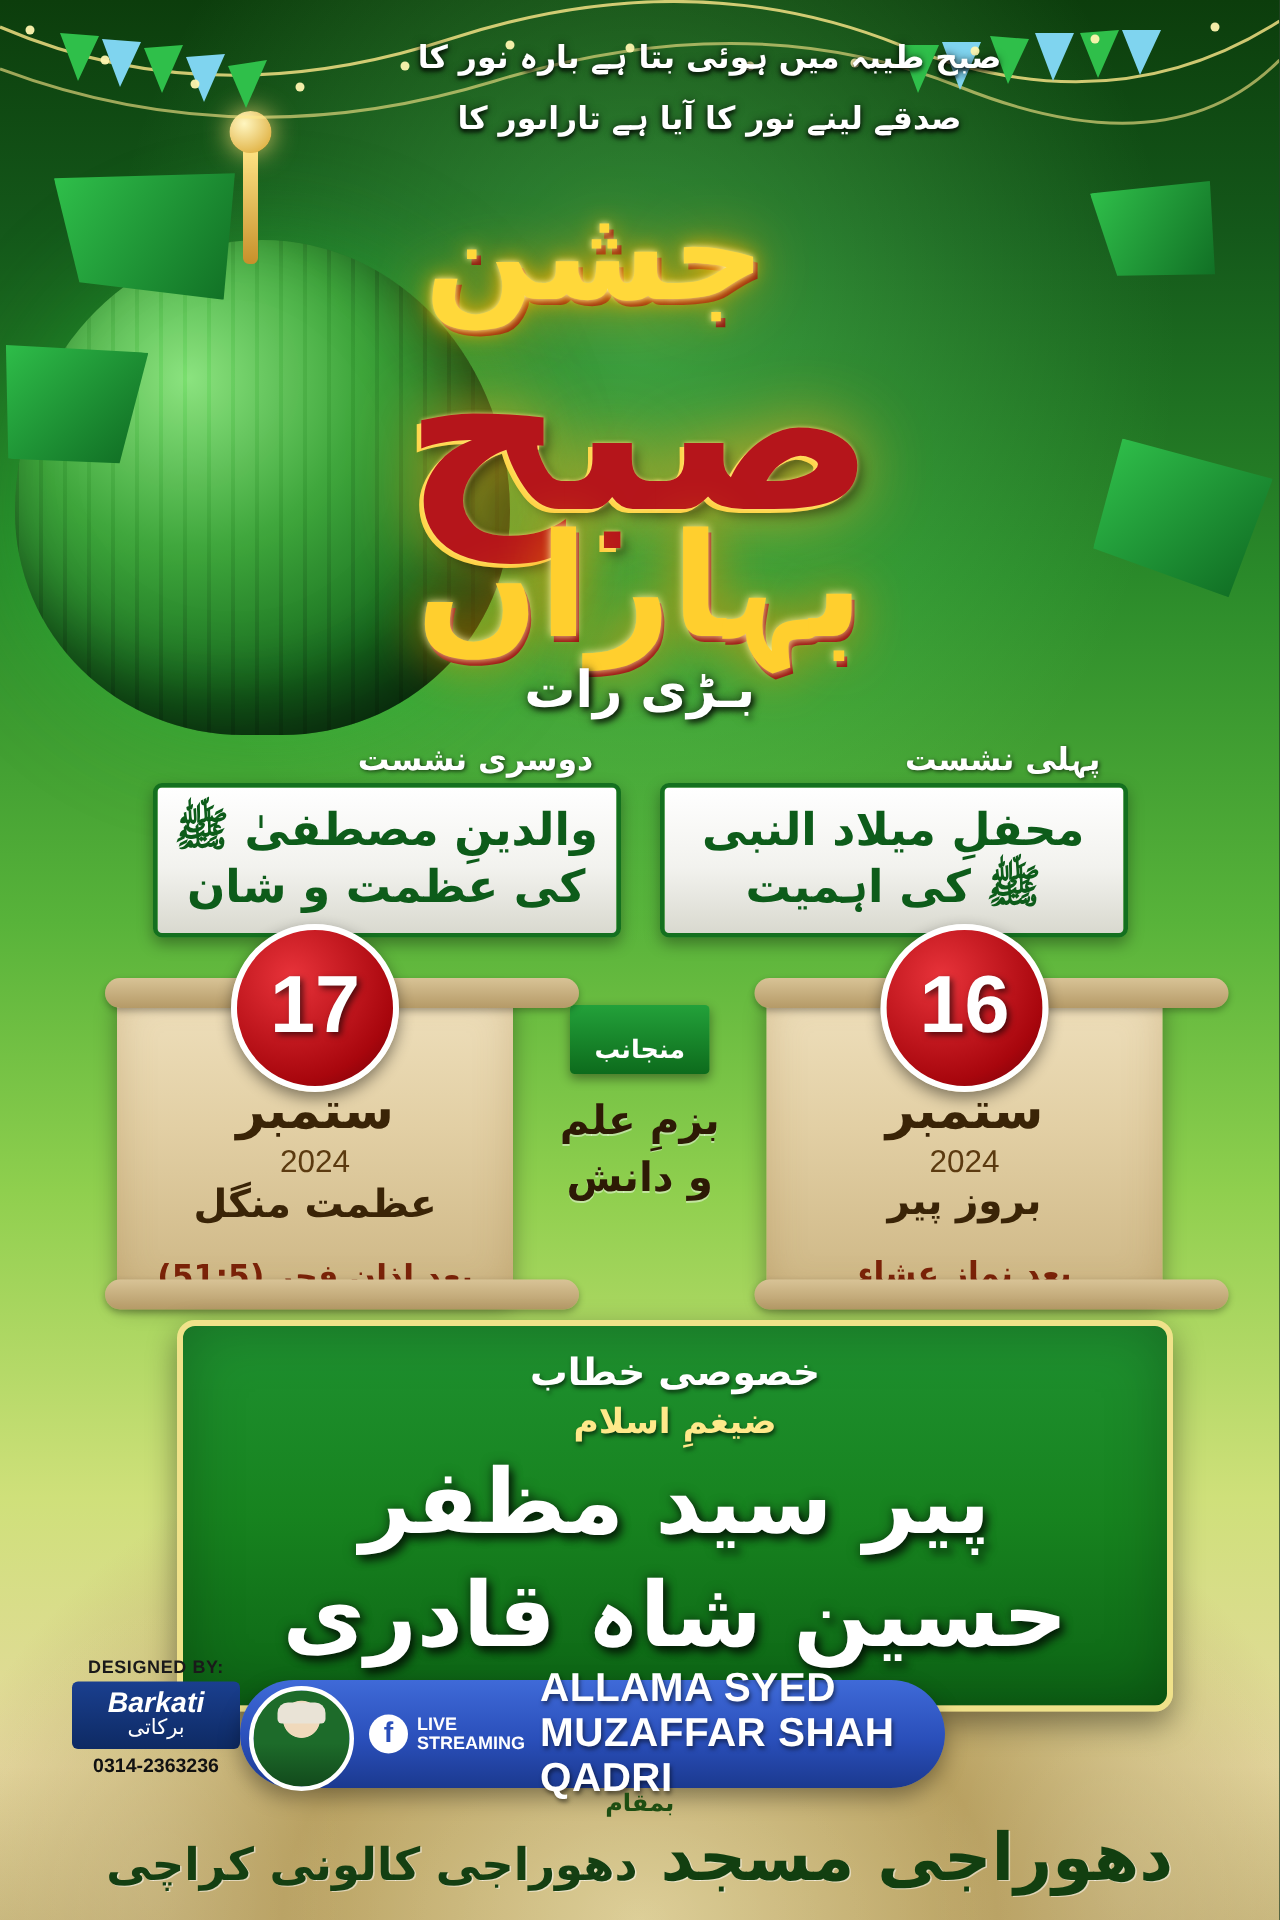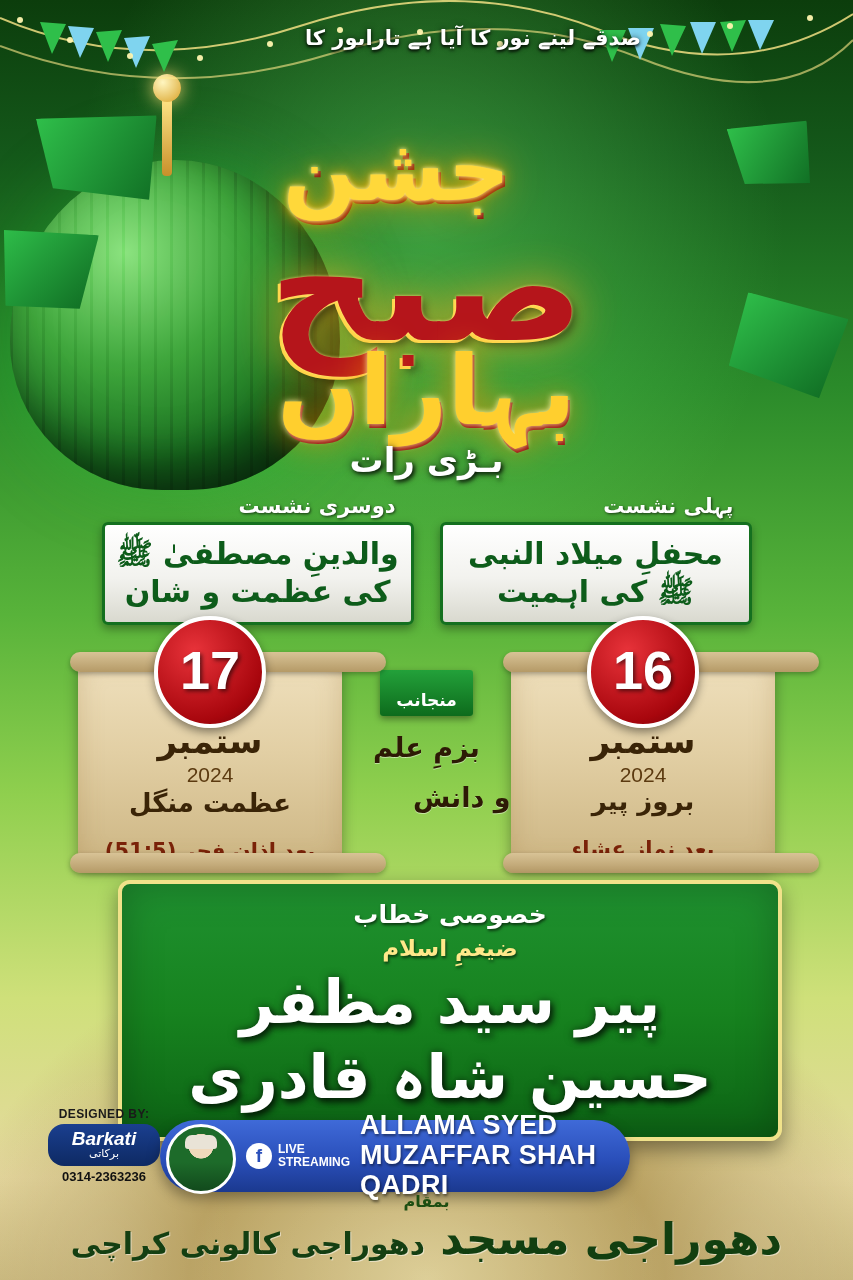--- a/index.html
+++ b/index.html
@@ -360,33 +360,33 @@
   }
   .designer .cap {
     font-size: 12px;
     font-weight: bold;
     color: #1a1a1a;
     letter-spacing: .4px;
   }
   .designer .logo {
     margin-top: 3px;
     background: linear-gradient(180deg, #1a3f8f, #0e2a63);
-    border-radius: 16px;
+    border-radius: 4px;
     padding: 5px 4px 6px;
   }
   .designer .logo .nm {
     color: #ffffff;
     font-size: 19px;
     font-style: italic;
     font-weight: bold;
     line-height: 1;
   }
   .designer .logo .ur {
     color: #ffffff;
-    font-size: 11px;
+    font-size: 14px;
     line-height: 1.1;
   }
   .designer .phone {
     margin-top: 3px;
     font-size: 13px;
     font-weight: bold;
     color: #111;
   }
 
   
@@ -529,20 +529,21 @@
           <circle cx="500" cy="44" r="3"></circle>
           <circle cx="570" cy="42" r="3"></circle>
         <circle cx="650" cy="34" r="3"></circle>
           <circle cx="730" cy="26" r="3"></circle>
           <circle cx="810" cy="18" r="3"></circle>
       </g>
     </svg>
   </div>
 
   <div class="top-couplet urdu">
+    <div>صبح طیبہ میں ہوئی بتا ہے بارہ نور کا</div>
     <div>صدقے لینے نور کا آیا ہے تاراںور کا</div>
   </div>
 
   <div class="main-title">
     <span class="jashn urdu">جشن</span>
     <span class="subah urdu">صبح</span>
     <span class="bahaaran urdu">بہاراں</span>
   </div>
 
   <div class="bari-raat urdu">بـڑی رات</div>
@@ -565,21 +566,21 @@
         <div class="month urdu">ستمبر</div>
         <div class="year">2024</div>
         <div class="month urdu" style="font-size:26px;margin-top:0;">بروز پیر</div>
         <div class="time urdu">بعد نمازِ عشاء</div>
       </div>
     </div>
 
     <div class="mid-ribbon">
       <div class="flagtop urdu">منجانب</div>
       <div class="line urdu">بزمِ علم</div>
-      <div class="line urdu" style="margin-top:14px;text-align:right;">و دانش</div>
+      <div class="line urdu" style="margin-top:2px;">و دانش</div>
     </div>
 
     <div class="scroll left">
       <div class="badge">17</div>
       <div class="body">
         <div class="month urdu">ستمبر</div>
         <div class="year">2024</div>
         <div class="month urdu" style="font-size:26px;margin-top:2px;">عظمت منگل</div>
         <div class="time urdu">بعد اذانِ فجر (5:15)</div>
       </div>

